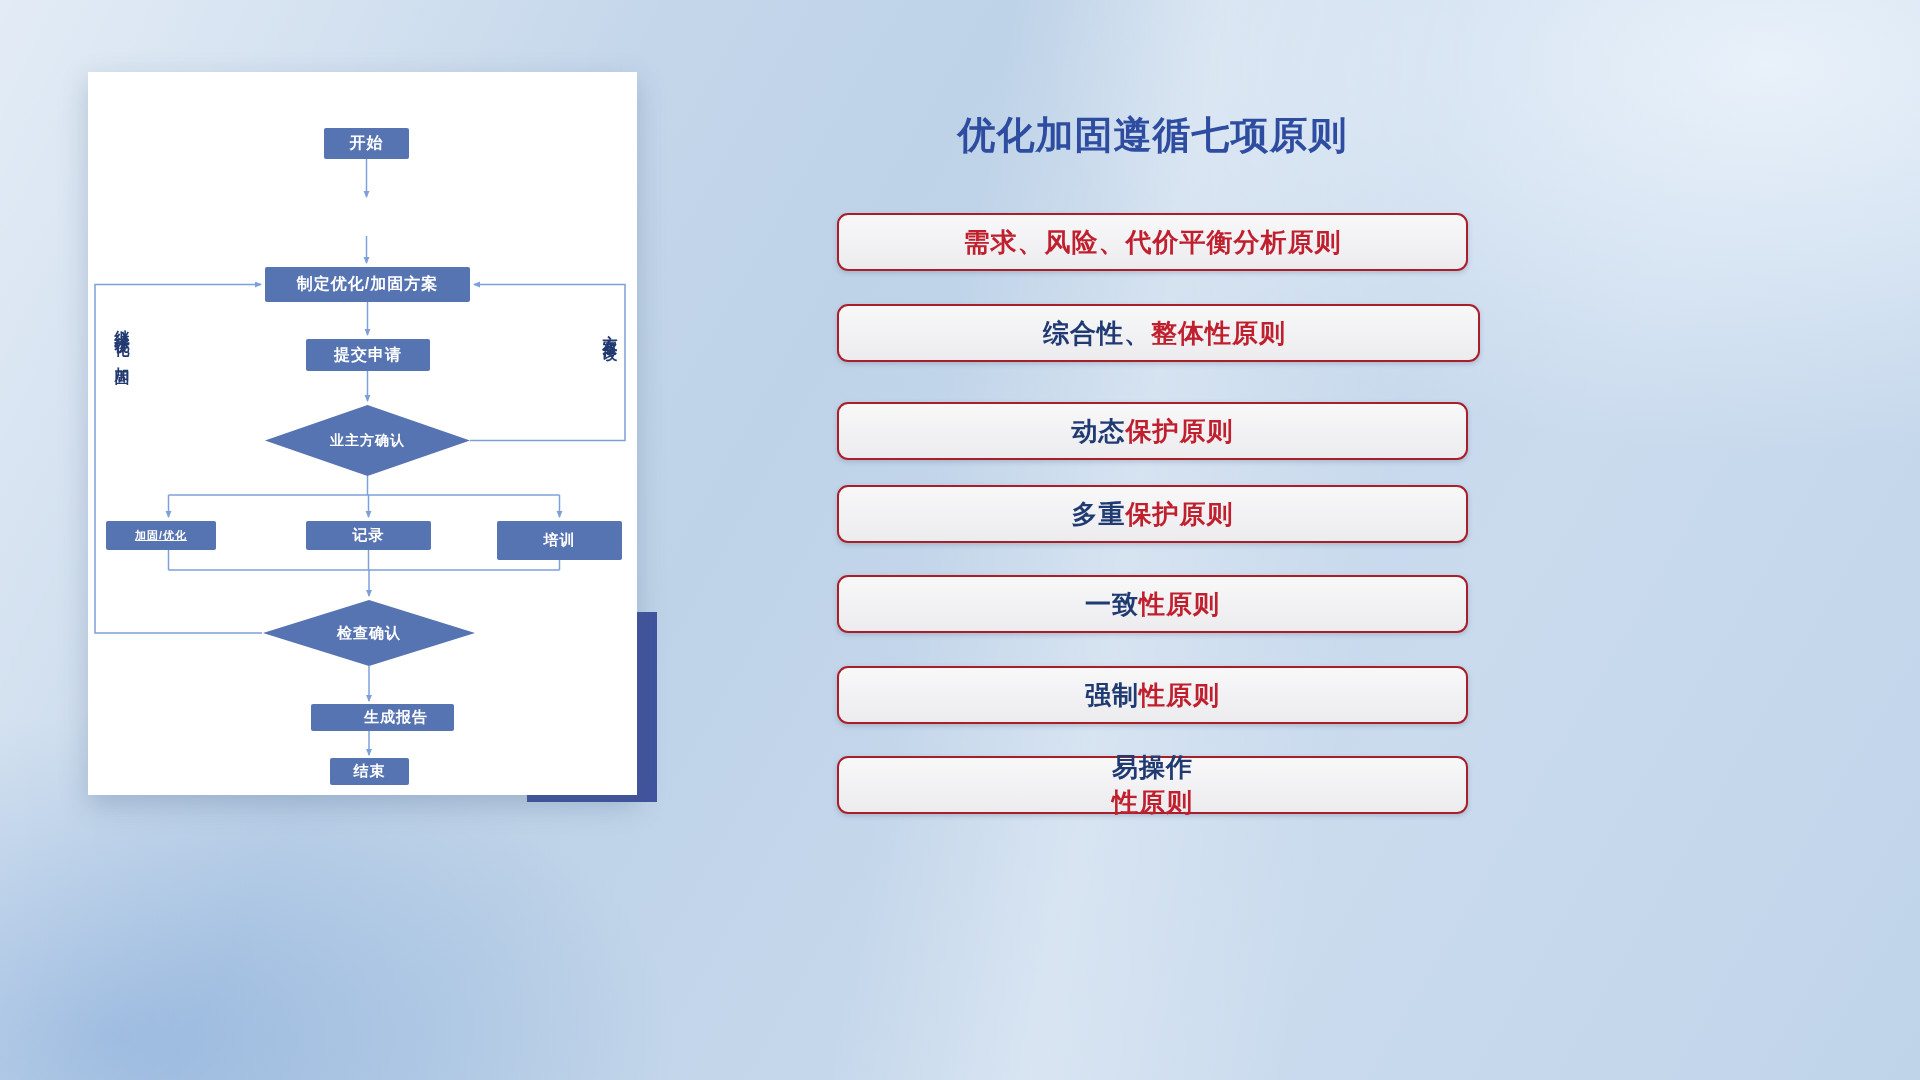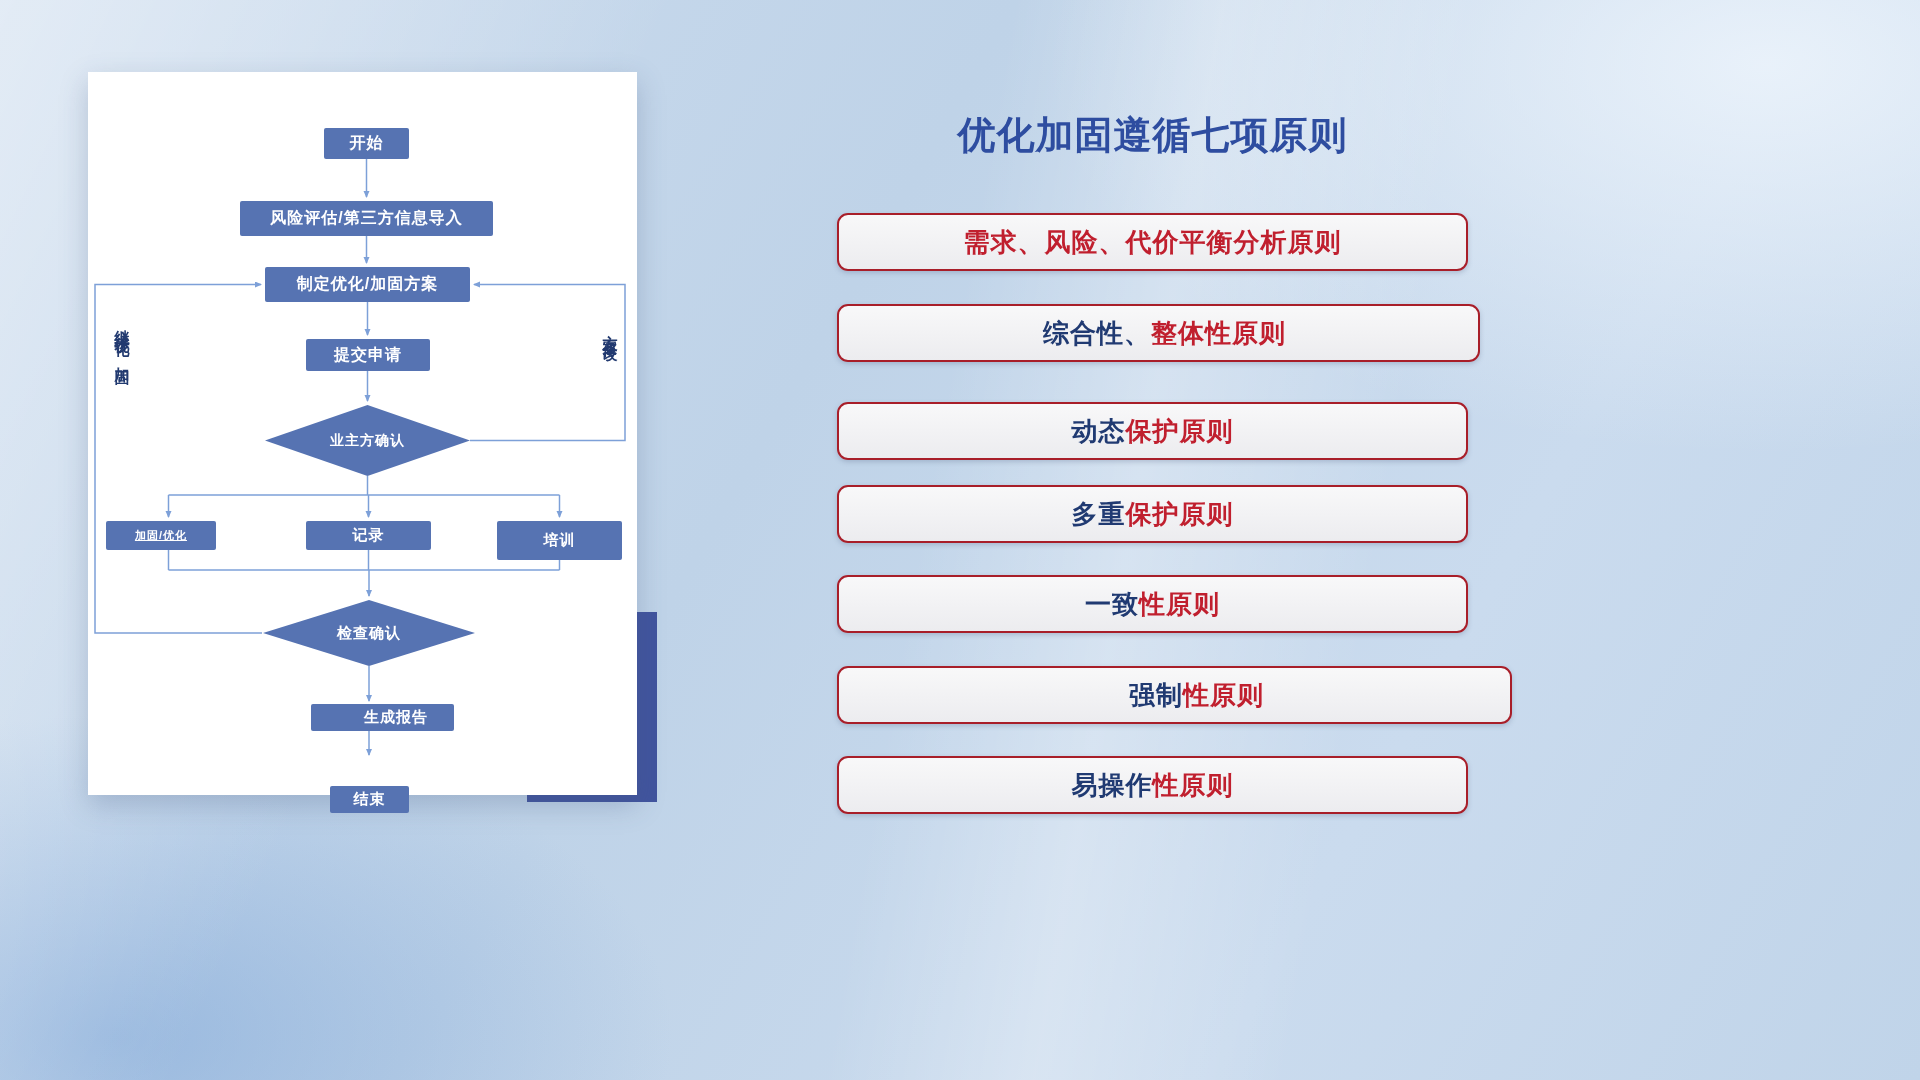--- a/index.html
+++ b/index.html
@@ -74,39 +74,38 @@
         <line x1="281" y1="498" x2="281" y2="524" marker-end="url(#arr)"></line>
         <line x1="281" y1="594" x2="281" y2="629" marker-end="url(#arr)"></line>
         <line x1="281" y1="659" x2="281" y2="683" marker-end="url(#arr)"></line>
         <polyline points="382,368.5 537,368.5 537,212.5 386,212.5" marker-end="url(#arr)"></polyline>
         <polyline points="174,561 7,561 7,212.5 173,212.5" marker-end="url(#arr)"></polyline>
       </g>
     </svg>
 
     <div class="fc-box" style="left:236px;top:56px;width:85px;height:31px;">开始</div>
 
-    <div class="fc-box" style="left:152px;top:129px;width:253px;height:35px;">风险评估/第三方信息导入</div>
 
     <div class="fc-box" style="left:177px;top:195px;width:205px;height:35px;">制定优化/加固方案</div>
 
     <div class="fc-box" style="left:218px;top:267px;width:124px;height:32px;">提交申请</div>
 
     <div class="fc-diamond" style="left:177px;top:333px;width:205px;height:71px;">业主方确认</div>
 
     <div class="fc-box" style="left:18px;top:449px;width:110px;height:29px;font-size:11px;text-decoration:underline;">加固/优化</div>
 
     <div class="fc-box" style="left:218px;top:449px;width:125px;height:29px;font-size:15px;">记录</div>
 
     <div class="fc-box" style="left:409px;top:449px;width:125px;height:39px;font-size:15px;">培训</div>
 
     <div class="fc-diamond" style="left:175px;top:528px;width:212px;height:66px;font-size:15px;">检查确认</div>
 
     <div class="fc-box" style="left:223px;top:632px;width:116px;height:27px;font-size:15px;padding-left:27px;">生成报告</div>
 
-    <div class="fc-box" style="left:242px;top:714px;width:79px;height:27px;font-size:15px;">结束</div>
+    <div class="fc-box" style="left:242px;top:686px;width:79px;height:27px;font-size:15px;">结束</div>
 
     <div class="vlabel" style="left:24px;top:246px;">继续优化/加固</div>
 
     <div class="vlabel" style="left:512px;top:250px;">方案修改</div>
 
   </div>
 
   <div class="right-panel">
 
     <h1 class="panel-title">优化加固遵循七项原则</h1>
@@ -129,25 +128,25 @@
     <div class="principle" style="top:469px;">
       <span class="seg-navy">多重</span>
         <span class="seg-red">保护原则</span>
     </div>
 
     <div class="principle" style="top:559px;">
       <span class="seg-navy">一致</span>
         <span class="seg-red">性原则</span>
     </div>
 
-    <div class="principle" style="top:650px;padding-left:44px;">
+    <div class="principle" style="top:650px;">
       <span class="seg-navy">强制</span>
         <span class="seg-red">性原则</span>
     </div>
 
-    <div class="principle" style="top:740px;">
+    <div class="principle" style="top:740px;flex-direction:column;">
       <span class="seg-navy">易操作</span>
         <span class="seg-red">性原则</span>
     </div>
 
   </div>
 
 </div>
 
 </body></html>

